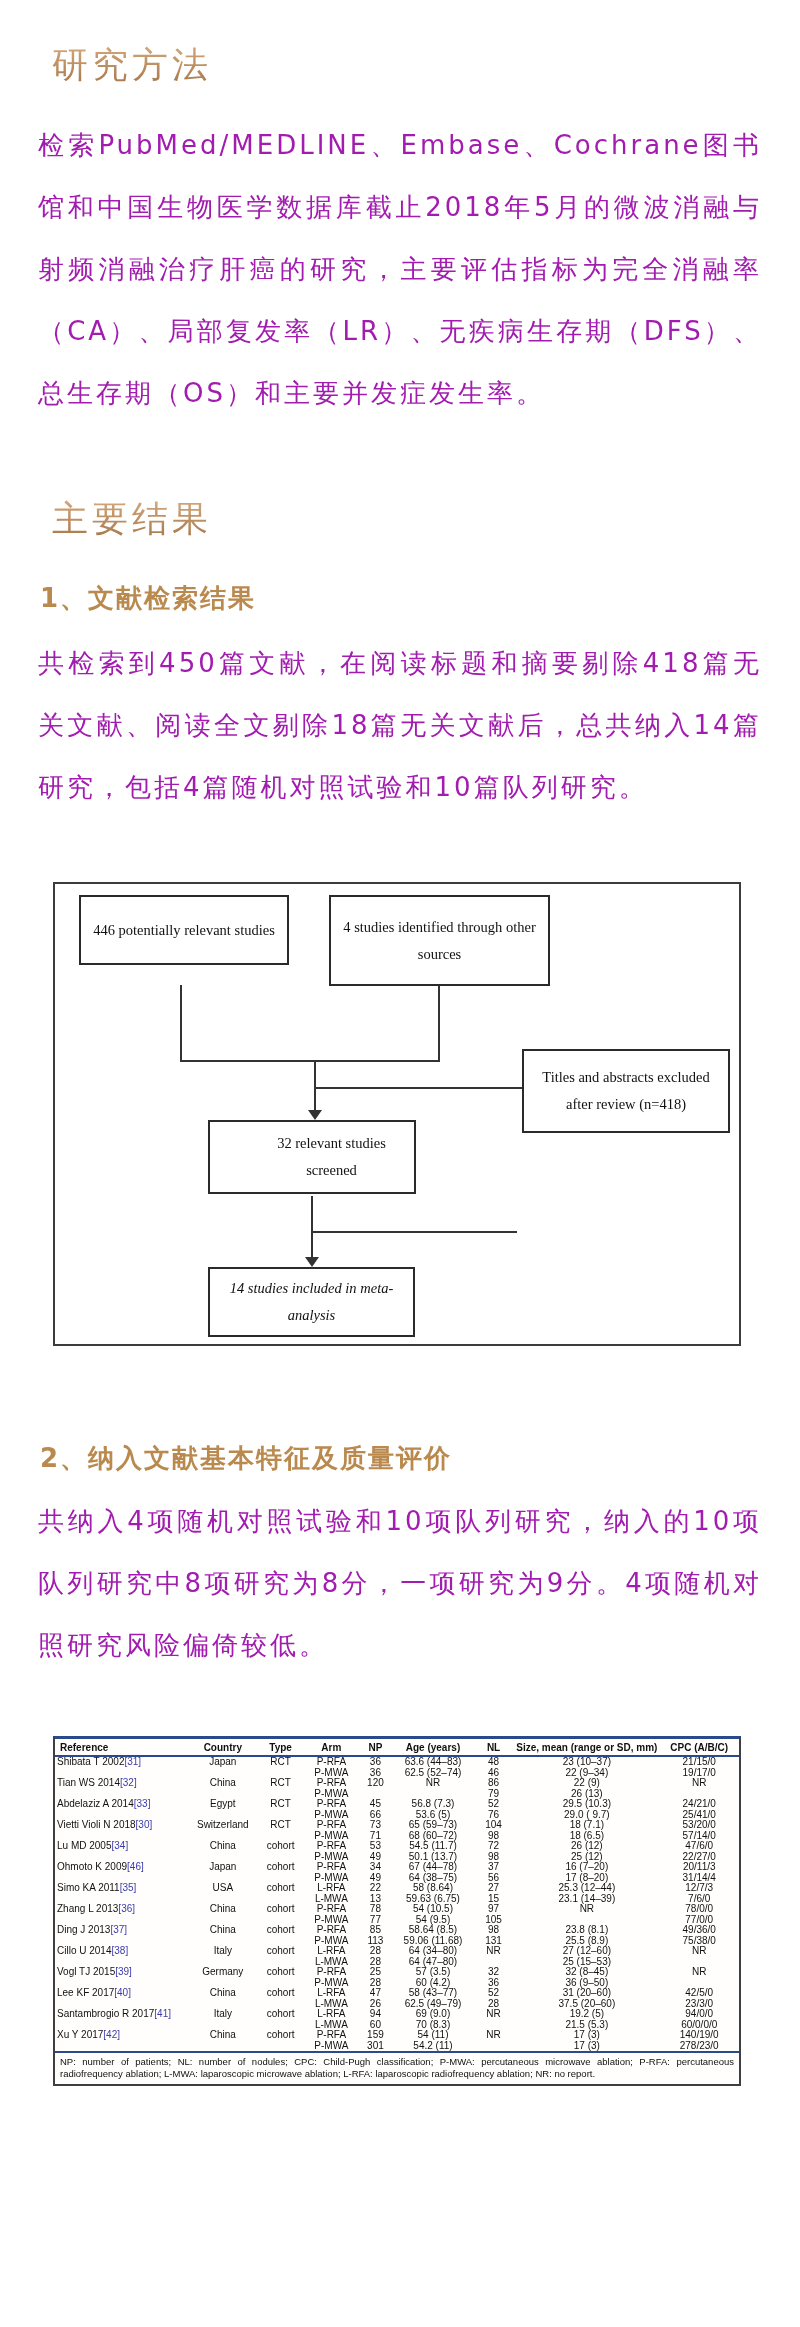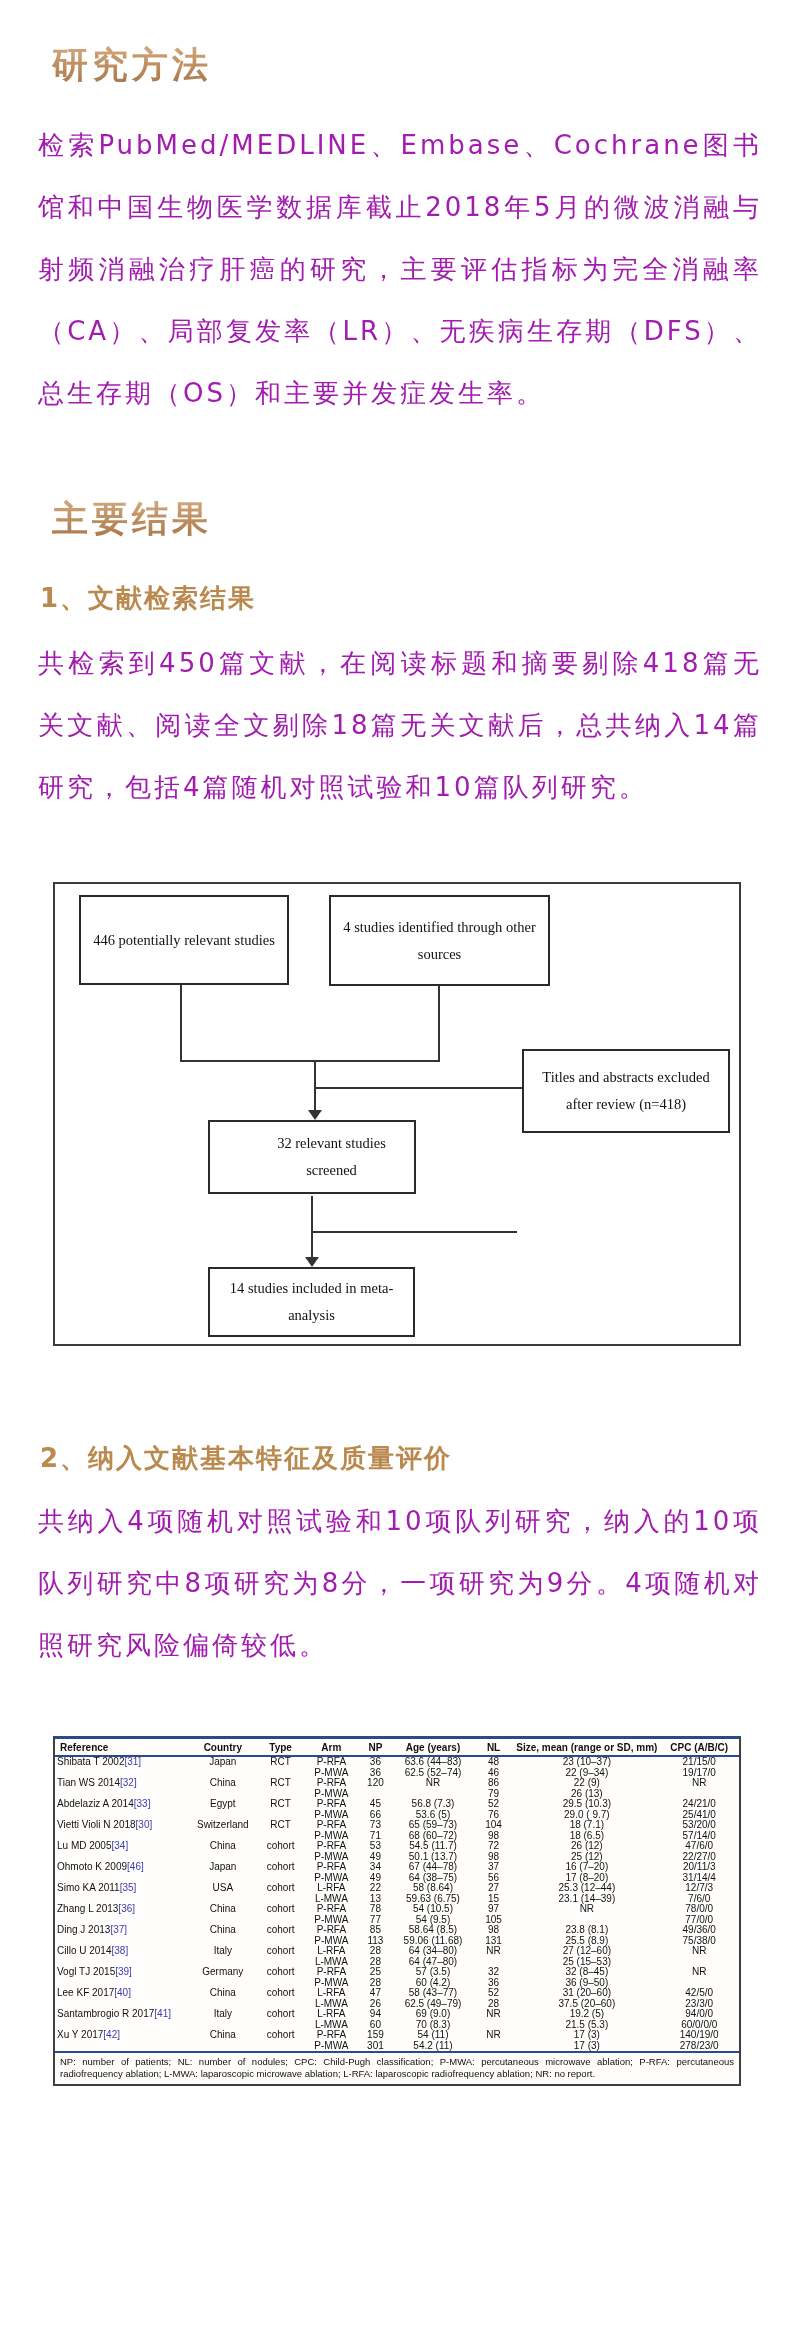--- a/index.html
+++ b/index.html
@@ -3,21 +3,21 @@
 <meta charset="utf-8">
 <style>
   html,body{margin:0;padding:0;background:#ffffff;}
   body{width:800px;height:2327px;overflow:hidden;position:relative;
        font-family:"DejaVu Sans","Liberation Sans",sans-serif;}
   .article{width:800px;}
 
   
   .h-gold{
     font-family:"Liberation Serif","DejaVu Serif",serif;
-    font-weight:bold;font-size:36px;line-height:46px;letter-spacing:4px;
+    font-weight:normal;font-size:36px;line-height:46px;letter-spacing:4px;
     margin:0 0 0 52px;width:max-content;
     color:#b4865a;
     background:linear-gradient(180deg,#d7ad82 0%,#c0926
 4 45%,#a3744a 100%);
     background:linear-gradient(180deg,#d7ad82 0%,#c09264 45%,#a3744a 100%);
     -webkit-background-clip:text;background-clip:text;
     -webkit-text-fill-color:transparent;
   }
   .h-gold.mt1{margin-top:42px;}
   .h-gold.mt2{margin-top:72px;}
@@ -35,26 +35,26 @@
   .body-p.p2{margin-top:14px;}
   .body-p.p3{margin-top:12px;}
 
   
   .flowchart{position:relative;width:684px;height:460px;margin:64px 0 0 53px;
              border:2px solid #3c3c3c;background:#fff;box-sizing:content-box;
              font-family:"Liberation Serif","DejaVu Serif",serif;}
   .fbox{position:absolute;border:2px solid #2a2a2a;background:#fff;
         display:flex;align-items:center;justify-content:center;text-align:center;
         font-size:14.5px;line-height:1.85;color:#111;padding:0 8px;box-sizing:border-box;}
-  .fb-a{left:24px;top:11px;width:210px;height:90px;}
+  .fb-a{left:24px;top:11px;width:210px;height:70px;}
   .fb-b{left:274px;top:11px;width:221px;height:91px;}
   .fb-c{left:467px;top:165px;width:208px;height:84px;}
   .fb-s{left:153px;top:236px;width:208px;height:74px;padding-left:47px;}
   .fb-d{left:462px;top:309px;width:210px;height:83px;}
-  .fb-i{left:153px;top:383px;width:207px;height:70px;}
+  .fb-i{left:153px;top:383px;width:207px;height:70px;font-style:italic;}
   .ln{position:absolute;background:#333;}
   .v1{left:125px;top:101px;width:2px;height:77px;}
   .v2{left:383px;top:102px;width:2px;height:76px;}
   .hj{left:125px;top:176px;width:260px;height:2px;}
   .v3{left:259px;top:176px;width:2px;height:50px;}
   .h2l{left:260px;top:203px;width:207px;height:2px;}
   .v4{left:256px;top:312px;width:2px;height:61px;}
   .h3l{left:256px;top:347px;width:206px;height:2px;}
   .arr::after{content:"";position:absolute;left:-6px;bottom:-10px;
       border-left:7px solid transparent;border-right:7px solid transparent;

